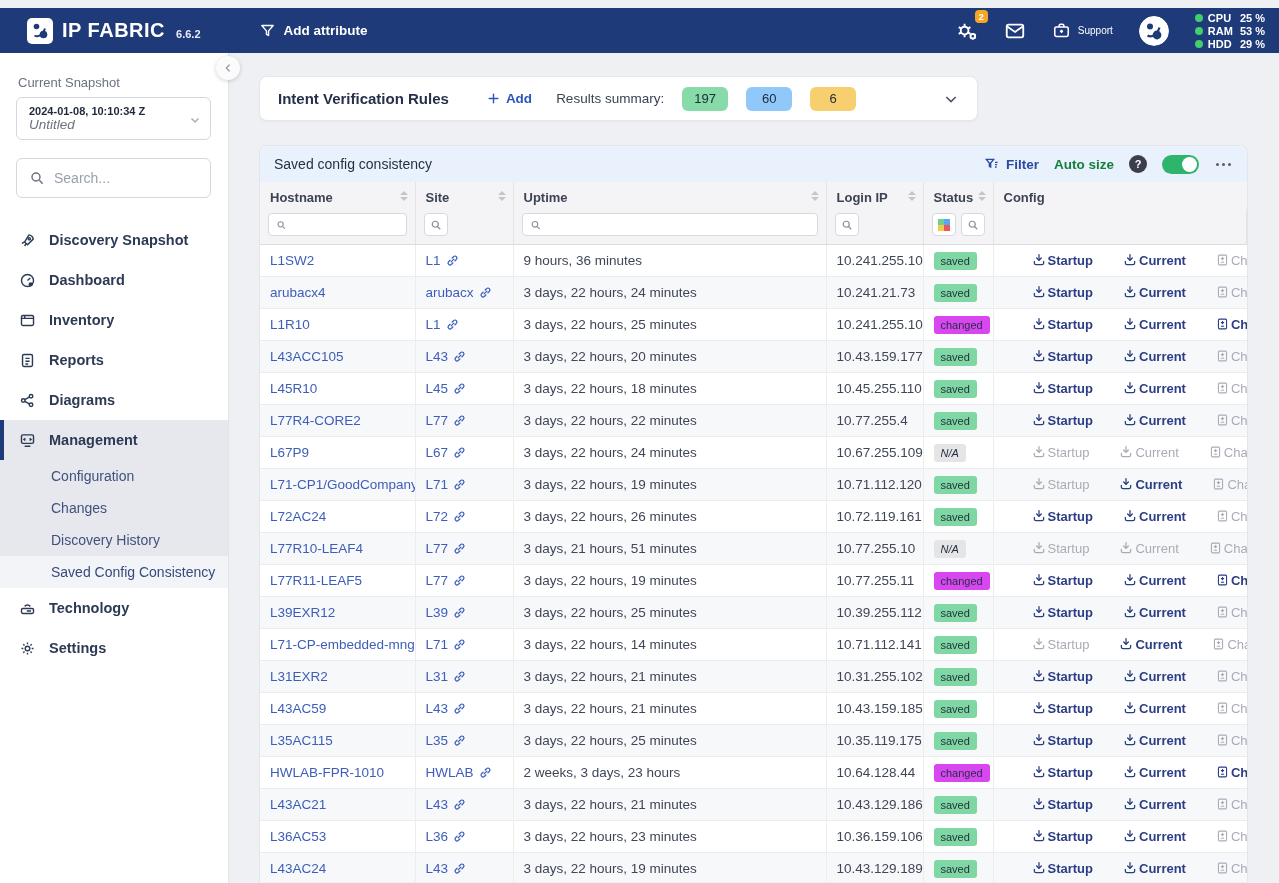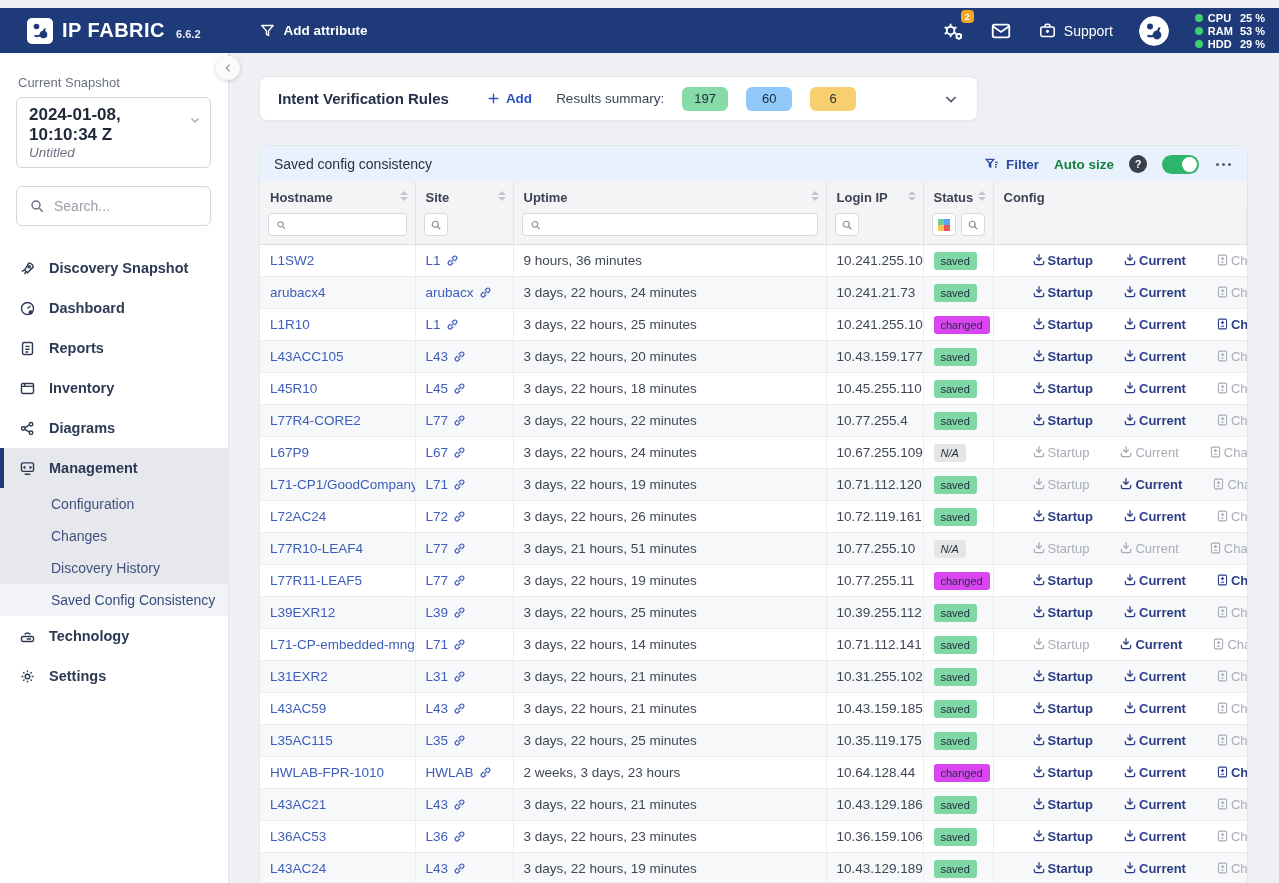--- a/index.html
+++ b/index.html
@@ -9,32 +9,32 @@
   
   .topbar { position:absolute; top:8px; left:0; width:1279px; height:45px; background:#1e3a78; display:flex; align-items:center; z-index:30; }
   .logo-wrap { display:flex; align-items:center; gap:9px; padding:0 0 0 27px; cursor:pointer; }
   .brand { color:#fff; font-size:20px; font-weight:700; letter-spacing:.5px; }
   .version { color:#e8ebf4; font-size:11px; font-weight:700; margin-left:2px; margin-top:6px; }
   .addattr { display:flex; align-items:center; gap:8px; margin-left:58px; cursor:pointer; }
   .addattr span { color:#fff; font-size:13.5px; font-weight:700; }
   .topbar-right { margin-left:auto; display:flex; align-items:center; gap:26px; padding-right:14px; }
   .tb-icon { position:relative; cursor:pointer; }
   .badge-notif { position:absolute; top:-9px; right:-10px; background:#f5a623; color:#fff; font-size:9.5px; font-weight:700; border-radius:4px; padding:1px 4px; }
-  .support { display:flex; align-items:center; gap:7px; color:#fff; font-size:14px; cursor:pointer; }
+  .support { display:flex; align-items:center; gap:7px; color:#fff; font-size:10px; cursor:pointer; }
   .avatar { width:30px; height:30px; border-radius:50%; overflow:hidden; cursor:pointer; }
   .stats { display:grid; grid-template-columns:auto auto; column-gap:7px; row-gap:1px; align-items:center; justify-items:start; }
   .stat-line { display:flex; align-items:center; gap:5px; color:#fff; font-size:11px; font-weight:700; }
   .dot { width:8px; height:8px; border-radius:50%; background:#3fcf6e; display:inline-block; }
 
   
   .sidebar { position:absolute; top:45px; left:0; bottom:0; width:229px; background:#fff; border-right:1px solid #e2e3e8; z-index:20; }
   .collapse-btn { position:absolute; top:11px; right:-12px; width:24px; height:24px; border-radius:50%; background:#fbfbfc; box-shadow:0 1px 4px rgba(0,0,0,.18); display:flex; align-items:center; justify-content:center; cursor:pointer; z-index:25; }
   .snap-label { color:#6b7280; font-size:13px; margin:30px 0 7px 18px; }
   .snap-box { width:195px; margin-left:16px; border:1px solid #d5d7de; border-radius:6px; padding:7px 26px 7px 12px; position:relative; cursor:pointer; background:#fff; }
-  .snap-date { font-size:17px; font-weight:700; color:#1f2937; }
+  .snap-date { font-size:11px; font-weight:700; color:#1f2937; }
   .snap-name { font-size:13.5px; font-style:italic; color:#6b7280; }
   .snap-chev { position:absolute; right:9px; top:16px; }
   .search-box { width:195px; margin:18px 0 0 16px; border:1px solid #d5d7de; border-radius:6px; height:40px; display:flex; align-items:center; gap:9px; padding:0 12px; background:#fff; }
   .search-box input { border:none; outline:none; font-size:14px; color:#374151; width:130px; font-family:"Liberation Sans",sans-serif; background:transparent; }
   .search-box input::placeholder { color:#9aa0ac; }
   .menu { margin-top:22px; }
   .mi { display:flex; align-items:center; gap:13px; height:40px; padding-left:19px; font-size:14.5px; font-weight:700; color:#2c3a55; cursor:pointer; position:relative; }
   .mgroup { background:#e6e8ee; }
   .mi.active:before { content:""; position:absolute; left:0; top:0; bottom:0; width:4px; background:#1e3a78; }
   .smi { height:32px; display:flex; align-items:center; padding-left:51px; font-size:14px; color:#41517d; cursor:pointer; }
@@ -214,34 +214,34 @@
             <circle cx="12" cy="12" r="8.5"></circle>
             <path d="M12 12l4-3.5"></path>
             <circle cx="16.5" cy="17.5" r="3" fill="#2c3a55" stroke="none"></circle>
           </svg>
         </span>
       <span>Dashboard</span>
     </div>
     <div class="mi">
       <span>
           <svg width="17" height="17" viewBox="0 0 24 24" fill="none" stroke="#2c3a55" stroke-width="2">
+            <rect x="3.5" y="5" width="17" height="14" rx="2"></rect>
+            <path d="M3.5 9h17M8 5v4"></path>
+          </svg>
+        </span>
+      <span>Inventory</span>
+    </div>
+    <div class="mi">
+      <span>
+          <svg width="17" height="17" viewBox="0 0 24 24" fill="none" stroke="#2c3a55" stroke-width="2">
             <rect x="5" y="3.5" width="14" height="17" rx="2"></rect>
             <path d="M9 9h6M9 13h6M9 17h4"></path>
           </svg>
         </span>
       <span>Reports</span>
-    </div>
-    <div class="mi">
-      <span>
-          <svg width="17" height="17" viewBox="0 0 24 24" fill="none" stroke="#2c3a55" stroke-width="2">
-            <rect x="3.5" y="5" width="17" height="14" rx="2"></rect>
-            <path d="M3.5 9h17M8 5v4"></path>
-          </svg>
-        </span>
-      <span>Inventory</span>
     </div>
     <div class="mi">
       <span>
           <svg width="17" height="17" viewBox="0 0 24 24" fill="none" stroke="#2c3a55" stroke-width="2">
             <circle cx="6" cy="12" r="2.5"></circle>
             <circle cx="17" cy="6" r="2.5"></circle>
             <circle cx="17" cy="18" r="2.5"></circle>
             <path d="M8.3 10.8L15 7M8.3 13.2L15 17"></path>
           </svg>
         </span>

